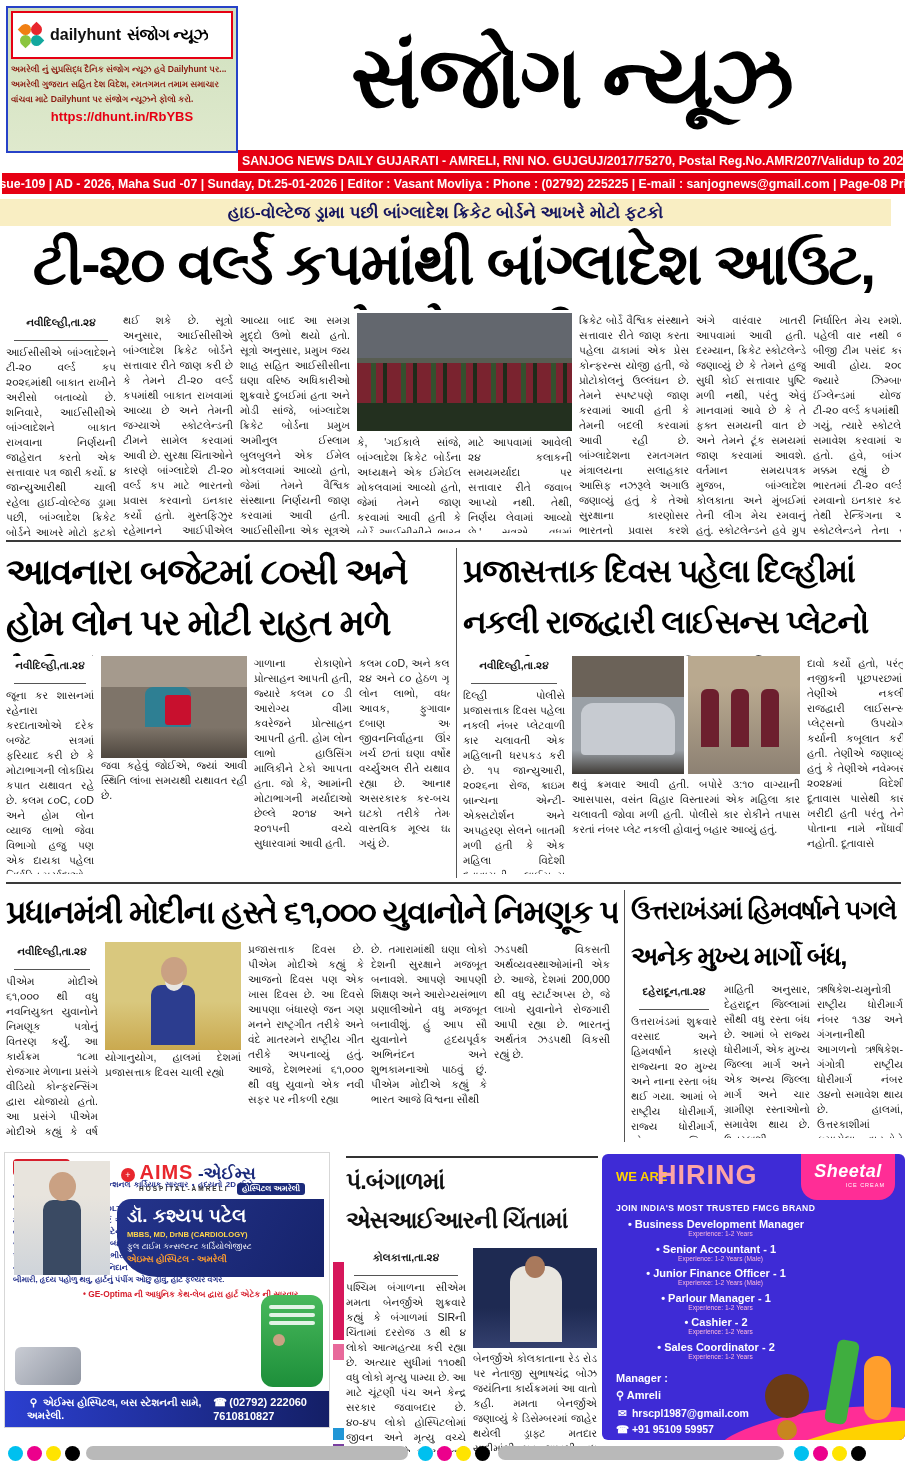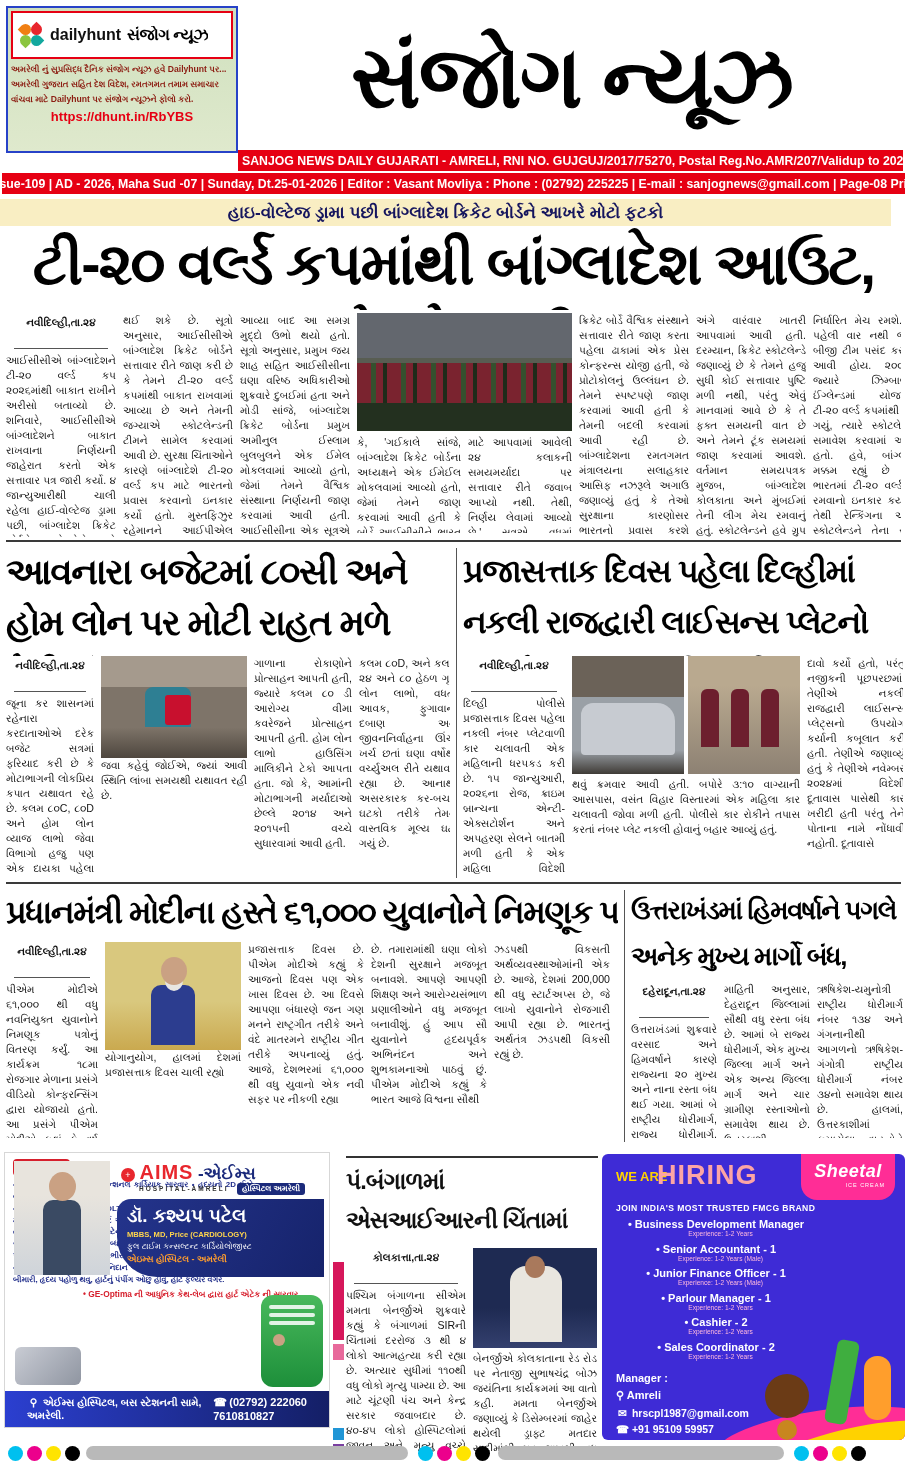--- a/index.html
+++ b/index.html
@@ -39,21 +39,21 @@
     font-weight:900; font-size:17px; display:flex; align-items:center; justify-content:center; overflow:hidden;}
   .headline-xl{ left:0; top:228px; width:907px; height:82px; font-size:58px; font-weight:900;
     color:#000; text-align:center; line-height:1.25; letter-spacing:-2px; overflow:hidden;}
   .lead-body{ left:6px; top:313px; width:895px; height:224px; display:flex; gap:7px; overflow:hidden;}
   .col{ font-size:10.6px; line-height:1.42; text-align:justify; overflow:hidden; color:#121212;}
   .c110{ flex:0 0 110px;}
   .midblock{ flex:0 0 215px; }
   .mid-cols{ display:flex; gap:7px; margin-top:4px; height:98px; overflow:hidden;}
   .mid-cols .col{ flex:1;}
   .byline{ font-weight:bold; font-size:10.5px; text-align:center; border-bottom:1px solid #555;
-    padding-bottom:18px; margin:2px 8px 4px; white-space:nowrap; overflow:hidden;}
+    padding-bottom:10px; margin:2px 8px 4px; white-space:nowrap; overflow:hidden;}
   .hrule{ left:6px; width:895px; height:2px; background:#3a3a3a; }
   .vdiv{ width:1px; background:#555; }
 
   
   .ph{ position:relative; overflow:hidden; background:#8b8f96; }
   .ph-cricket{ width:215px; height:118px;
     background:linear-gradient(180deg,#63676e 0 38%,#585d52 38% 45%,#6d2430 45% 75%,#23301f 75% 100%);}
   .ph-cricket:before{ content:""; position:absolute; left:0; top:42%; width:100%; height:34%;
     background:repeating-linear-gradient(90deg,#7a232f 0 14px,#35502e 14px 19px,#7a232f 19px 26px,#1e2b1a 26px 30px);}
   .ph-crowd{ background:linear-gradient(180deg,#a59a8d 0 30%,#7e7469 30% 70%,#4e463e 100%);}
@@ -287,21 +287,21 @@
     <div class="aims-photo"></div>
     <div class="aims-logo-row">
       <span class="aims-heart">+</span>
       <span class="aims-word">AIMS</span>
       <span class="aims-word-guj">-એઈમ્સ</span>
     </div>
     <div class="aims-sub">HOSPITAL-AMRELI</div>
     <div class="aims-sub2">હોસ્પિટલ અમરેલી</div>
     <div class="aims-ribbon">
       <div class="aims-name">ડૉ. કશ્યપ પટેલ</div>
-      <div class="aims-deg">MBBS, MD, Price (CARDIOLOGY)</div>
+      <div class="aims-deg">MBBS, MD, DrNB (CARDIOLOGY)</div>
       <div class="aims-role">ફુલ ટાઈમ કન્સલ્ટન્ટ કાર્ડિયોલોજીસ્ટ</div>
       <div class="aims-hosp">એઇમ્સ હોસ્પિટલ - અમરેલી</div>
     </div>
     <div class="sarvar-chip">સારવાર :</div>
     <div class="aims-bullets">
       <div class="aims-bullet">• 24 X 7 ફુલ ટાઈમ ઈન્ટરવેન્શનલ કાર્ડિયાક સારવાર  • હૃદયનો 2D ઈકો વીડિયો કલર ડોપ્લરની સુવિધા</div>
       <div class="aims-bullet">• ટ્રેડ મીલ ટેસ્ટ (TMT)  • HOLTER (હોલ્ટર) અનિયમિત ધબકારા માપવા માટેની તપાસ  • હૃદયરોગ (હાર્ટ એટેક) વખતે કરાવવી પડતી એન્જીયોગ્રાફી તથા એન્જીયોપ્લાસ્ટી (સ્ટિંગ/સ્ટેન્ટ)ની સારવાર  • પેસમેકર (હૃદયને ધબકતું રાખવાનું યંત્ર)ની સુવિધા ઉપલબ્ધ (ટેમ્પરરી તથા પરમેનેન્ટ)  - હાર્ટ ફેલ્યર, પલ્મોનરી એમ્બોલીઝમ વગેરે ગંભીર રોગોની સારવાર</div>
       <div class="aims-bullet">• હૃદયને લગતી બીમારીઓનું નિદાન અને સારવાર...છાતીનો દુખાવો, વાલ્વની બીમારી, હૃદય પહોળુ થવુ, હાર્ટનું પંપીંગ ઓછુ હોવુ, હાર્ટ ફેલ્યર વગેરે.</div>
     </div>
     <div class="aims-ge">• GE-Optima ની આધુનિક કેથ-લેબ દ્વારા હાર્ટ એટેક ની સારવાર</div>

